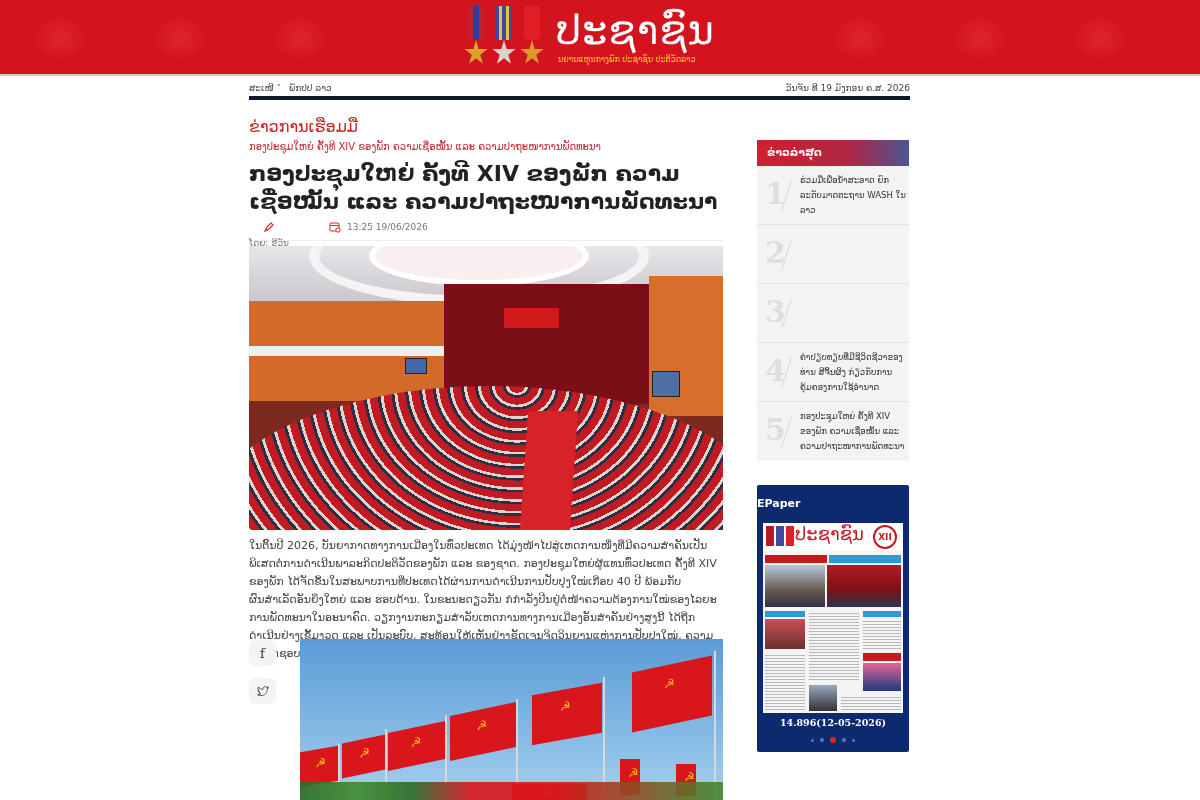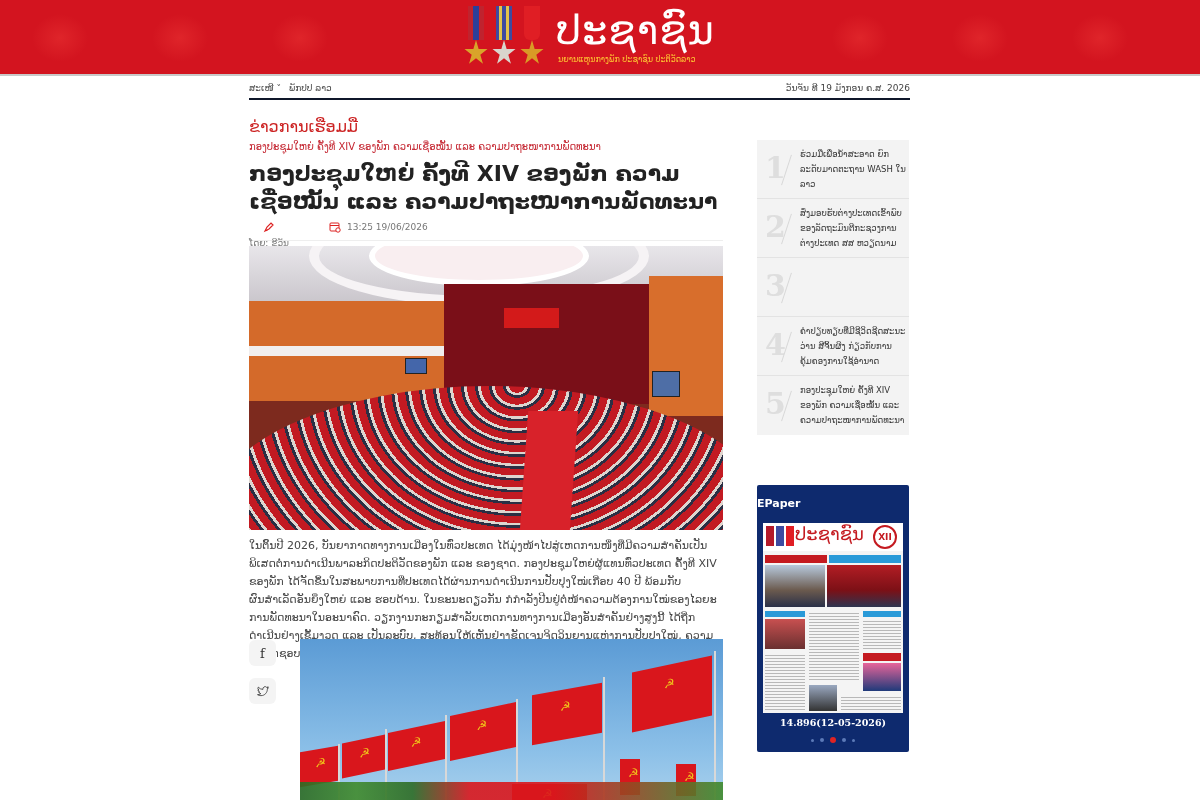--- a/index.html
+++ b/index.html
@@ -16,21 +16,21 @@
       radial-gradient(ellipse 40px 34px at 1100px 38px, rgba(255,80,70,0.28), transparent 70%);
     border-bottom: 2px solid #c9c9c9;
   }
   .logo { position: absolute; left: 462px; top: 4px; width: 250px; height: 66px; }
   .medal { position: absolute; top: 2px; width: 24px; height: 62px; }
   .medal .ribbon { position: absolute; left: 4px; top: 0; width: 16px; height: 34px; }
   .medal .star { position: absolute; left: 0; top: 34px; width: 24px; height: 26px; clip-path: polygon(50% 0%, 61% 35%, 98% 35%, 68% 57%, 79% 91%, 50% 70%, 21% 91%, 32% 57%, 2% 35%, 39% 35%); }
   .logo-title { position: absolute; left: 94px; top: 0px; font-family: "DejaVu Serif", serif; font-size: 40px; color: #ffffff; letter-spacing: 1px; line-height: 52px; }
   .logo-sub { position: absolute; left: 96px; top: 51px; font-size: 8px; color: #ffcc33; white-space: nowrap; }
 
-  .topnav { position: absolute; left: 249px; top: 76px; width: 661px; height: 24px; border-bottom: 2px solid #0f172a; font-size: 9px; color: #444; }
+  .topnav { position: absolute; left: 249px; top: 76px; width: 661px; height: 24px; border-bottom: 4px solid #0f172a; font-size: 9px; color: #444; }
   .topnav .item { position: absolute; top: 7px; }
   .topnav .date { position: absolute; right: 0; top: 7px; }
 
   .category { position: absolute; left: 249px; top: 117px; font-size: 16px; color: #c22; }
   .kicker { position: absolute; left: 249px; top: 141px; font-size: 10px; color: #c4242f; white-space: nowrap; }
   .headline { position: absolute; left: 249px; top: 160px; width: 480px; font-size: 22px; line-height: 28px; color: #222; font-family: "DejaVu Sans", sans-serif; }
   .meta { position: absolute; left: 249px; top: 219px; width: 474px; height: 22px; font-size: 9px; color: #777; border-bottom: 1px solid #eee; }
   .meta .author { position: absolute; left: 0; top: 2px; display: flex; align-items: center; gap: 5px; flex-direction: column; }
   .meta .date { position: absolute; left: 80px; top: 2px; display: flex; align-items: center; gap: 6px; }
   .icon-svg { width: 12px; height: 12px; display: inline-block; }
@@ -172,38 +172,38 @@
   <div class="fl" style="left:232px;top:50px;width:70px;height:50px;transform:skewY(-10deg)"></div>
   <div class="pole" style="left:414px;top:12px;height:150px"></div>
   <div class="fl" style="left:332px;top:25px;width:80px;height:60px;transform:skewY(-12deg)"></div>
   <div class="fl" style="left:320px;top:120px;width:20px;height:36px"></div>
   <div class="fl" style="left:376px;top:125px;width:20px;height:32px"></div>
   <div class="fl" style="left:212px;top:145px;width:75px;height:16px"></div>
   <div class="trees"></div>
 </div>
 
 <div class="latest">
+  <div class="latest-head">ຂ່າວລ່າສຸດ</div>
   <div class="latest-item">
     <span class="num">1</span>
     <span class="slash"></span>
     <span class="txt">ຮ່ວມມືເພື່ອນ້ຳສະອາດ ຍົກລະດັບມາດຕະຖານ WASH ໃນລາວ</span>
   </div>
   <div class="latest-item">
     <span class="num">2</span>
     <span class="slash"></span>
-    <span class="txt">ສົ່ງມອບຮັບຕ່າງປະເທດເຂົ້າພົບຂອງລັດຖະມົນຕີກະຊວງການຕ່າງປະເທດ ສສ ຫວຽດນາມ</span>
   </div>
   <div class="latest-item">
     <span class="num">3</span>
     <span class="slash"></span>
   </div>
   <div class="latest-item">
     <span class="num">4</span>
     <span class="slash"></span>
-    <span class="txt">ຄຳປຽບທຽບທີ່ມີຊີວິດຊີດສະນະວ່ານ ສີຈິ້ນຜິງ ກ່ຽວກັບການຄຸ້ມຄອງການໃຊ້ອຳນາດ</span>
+    <span class="txt">ຄຳປຽບທຽບທີ່ມີຊີວິດຊີວາຂອງທ່ານ ສີຈິ້ນຜິງ ກ່ຽວກັບການຄຸ້ມຄອງການໃຊ້ອຳນາດ</span>
   </div>
   <div class="latest-item" style="border-bottom:none">
     <span class="num">5</span>
     <span class="slash"></span>
     <span class="txt">ກອງປະຊຸມໃຫຍ່ ຄັ້ງທີ XIV ຂອງພັກ ຄວາມເຊື່ອໝັ້ນ ແລະ ຄວາມປາຖະໜາການພັດທະນາ</span>
   </div>
 </div>
 
 <div class="epaper">
   <div class="title">EPaper</div>

